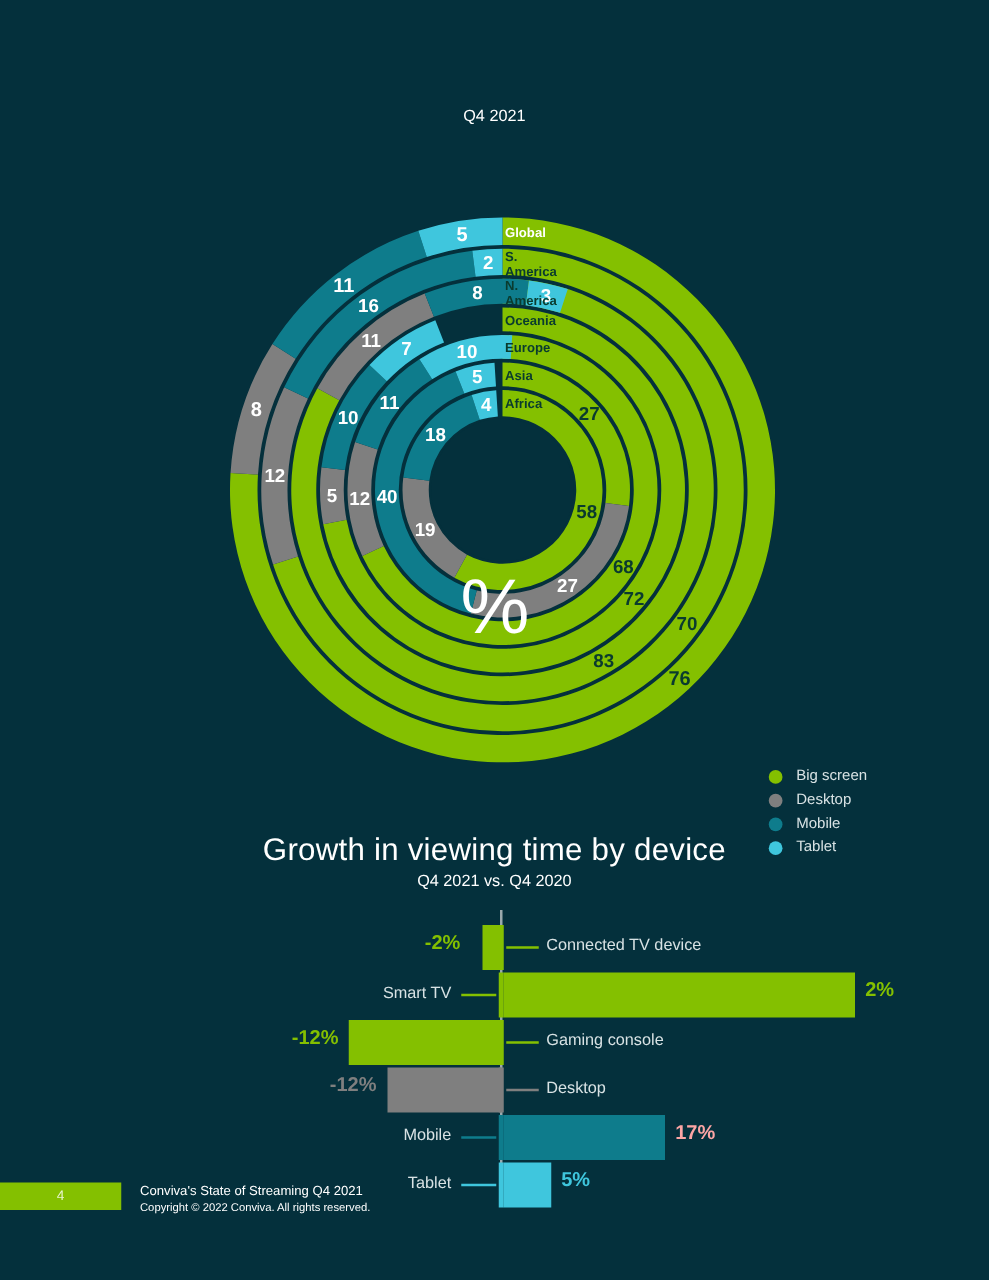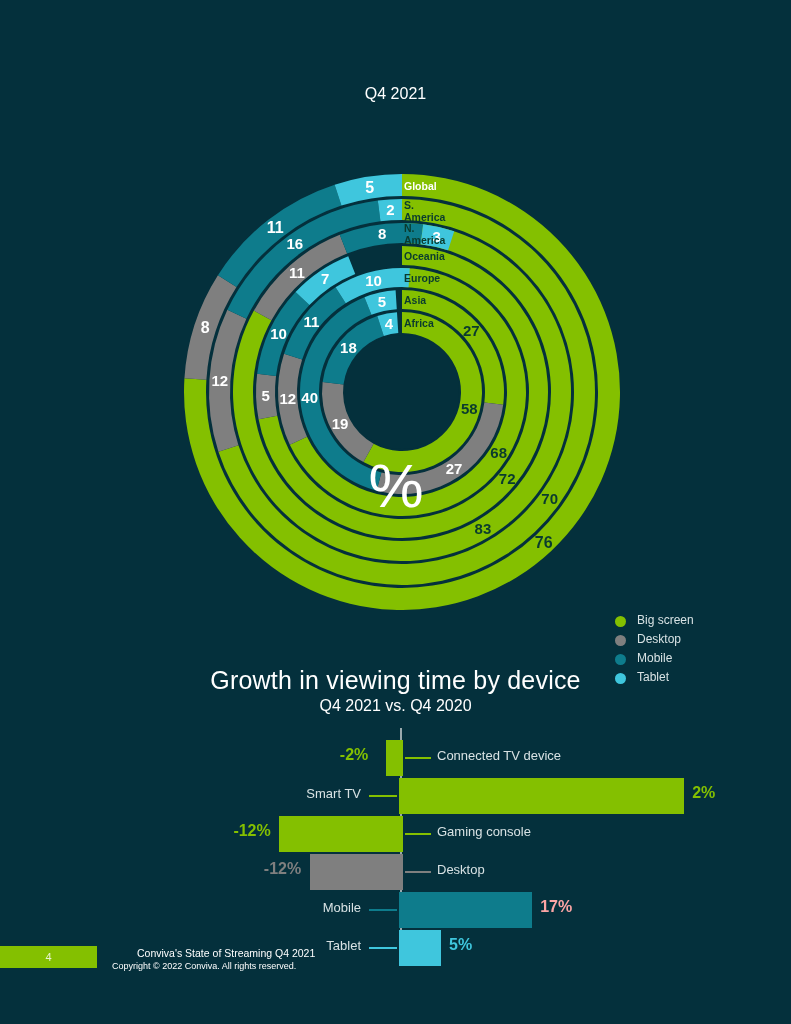--- a/index.html
+++ b/index.html
@@ -11,21 +11,21 @@
   }
   #page { position: relative; width: 791px; height: 1024px; background: #04303c; }
 
   
   .title {
     position: absolute; left: 0; width: 791px; text-align: center;
     color: #ffffff; font-size: 25px; font-weight: 400; letter-spacing: .2px;
   }
   .subtitle {
     position: absolute; left: 0; width: 791px; text-align: center;
-    color: #ffffff; font-size: 16px; font-weight: 400;
+    color: #ffffff; font-size: 13px; font-weight: 400;
   }
   #t1 { top: 54px; }
   #s1 { top: 85px; }
   #t2 { top: 666px; }
   #s2 { top: 697px; }
 
   
   #radial-wrap { position: absolute; left: 0; top: 100px; width: 791px; height: 510px; }
   #radial-svg { display: block; }
   .ring-num  { font-family: "Liberation Sans", sans-serif; font-weight: bold; }
@@ -61,21 +61,21 @@
     position: absolute; top: 6px; font-size: 16px; font-weight: bold; white-space: nowrap;
   }
 
   
   #pagebadge {
     position: absolute; left: 0; top: 946px; width: 97px; height: 22px;
     background: #84c000; color: #e9f5cf; font-size: 11px;
     display: flex; align-items: center; justify-content: center;
   }
   #footer-text { position: absolute; left: 112px; top: 947px; color: #ffffff; }
-  #footer-line1 { font-size: 10.5px; line-height: 13px; margin-left: 25px; }
+  #footer-line1 { font-size: 10.5px; line-height: 13px; }
   #footer-line2 { font-size: 9px; line-height: 12px; }
 </style>
 </head>
 <body>
 
 <div id="page">
 
   <div class="subtitle" id="s1">Q4 2021</div>
 
   <div id="radial-wrap">

